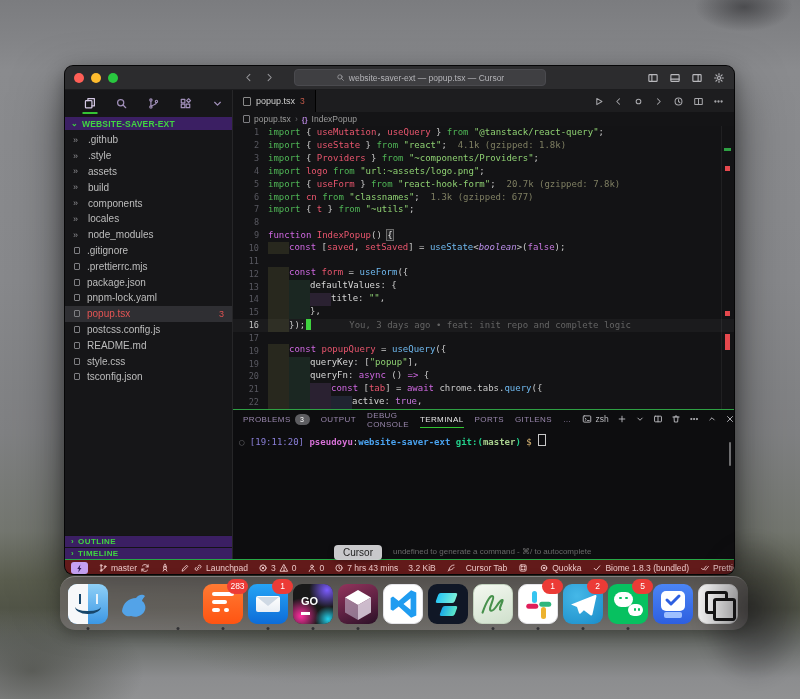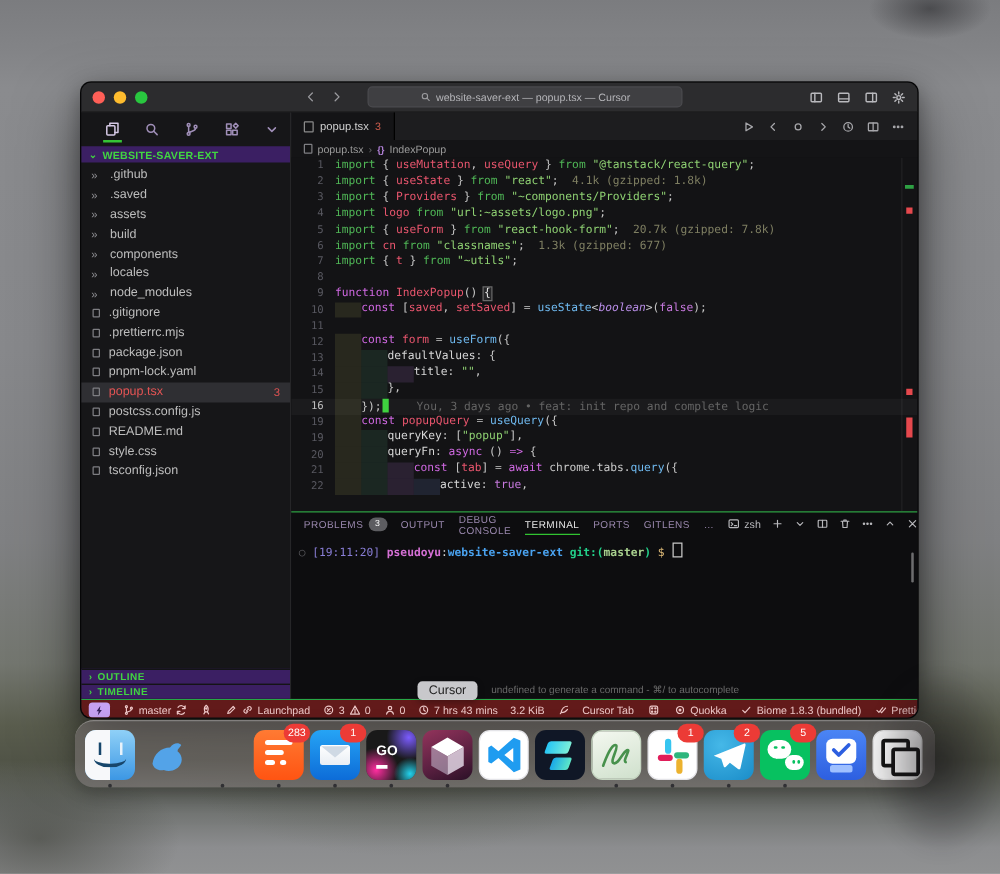--- a/index.html
+++ b/index.html
@@ -68,21 +68,21 @@
   .cl.cur .ln{color:#c0c0c0}
   .ind{display:inline-block;width:21px;height:12.85px;vertical-align:top}
   .ind.lv1{background:rgba(187,187,90,.13)}
   .ind.lv2{background:rgba(90,187,130,.12)}
   .ind.lv3{background:rgba(170,110,200,.16)}
   .ind.lv4{background:rgba(110,140,220,.14)}
   .tk-imp{color:#4fb656}.tk-kw{color:#cf68e1}.tk-id{color:#e8556d}.tk-fn{color:#6fb9ef}
   .tk-str{color:#8ed072}.tk-pun{color:#c8c8c8}.tk-prop{color:#d6d6d6}
   .tk-typ{color:#b98ee8;font-style:italic}.tk-lit{color:#c678dd}
   .tk-ann{color:#7f7f62}.tk-brk{color:#e8e8e8;outline:1px solid #6a6a6a;background:rgba(255,255,255,.08)}
-  .tk-blame{color:#646464;margin-left:22px}
+  .tk-blame{color:#646464;margin-left:38px}
   .tk-cursor{display:inline-block;width:5px;height:11px;background:#3fd23f;vertical-align:-2px;margin-left:1px}
   .ruler-line{position:absolute;right:12px;top:0;bottom:0;width:1px;background:rgba(255,255,255,.06)}
   .rmark{position:absolute;width:5px;right:4px}
   .rmark.green{background:#2ea043;height:3px;width:7px;right:3px}
   .rmark.red{background:#e5484d}
 
   
   .panel{flex:1;background:#0d0d0f;border-top:1px solid #2ea043;position:relative;display:flex;flex-direction:column;min-height:0}
   .ptabs{height:18px;display:flex;align-items:center;gap:11px;padding:0 10px;flex:none}
   .ptab{color:#9a88ae;font-size:8px;letter-spacing:.4px;display:flex;align-items:center;gap:4px;height:100%;box-sizing:border-box;padding-top:1px}
@@ -278,21 +278,21 @@
           <span class="chev">⌄</span>
           <span>WEBSITE-SAVER-EXT</span>
         </div>
         <div class="tree" id="tree">
             <div class="trow">
               <span class="tchev">»</span>
               <span class="nm">.github</span>
             </div>
             <div class="trow">
               <span class="tchev">»</span>
-              <span class="nm">.saved</span>
+              <span class="nm">.style</span>
             </div>
             <div class="trow">
               <span class="tchev">»</span>
               <span class="nm">assets</span>
             </div>
             <div class="trow">
               <span class="tchev">»</span>
               <span class="nm">build</span>
             </div>
             <div class="trow">
@@ -424,20 +424,21 @@
               <div class="cl"><span class="ln">7</span><span class="lc"><span class="tk-imp">import </span><span class="tk-pun">{ </span><span class="tk-id">t</span><span class="tk-pun"> } </span><span class="tk-imp">from </span><span class="tk-str">"~utils"</span><span class="tk-pun">;</span></span></div>
               <div class="cl"><span class="ln">8</span><span class="lc"></span></div>
               <div class="cl"><span class="ln">9</span><span class="lc"><span class="tk-kw">function </span><span class="tk-id">IndexPopup</span><span class="tk-pun">() </span><span class="tk-brk">{</span></span></div>
               <div class="cl"><span class="ln">10</span><span class="lc"><span class="ind lv1"></span><span class="tk-kw">const</span><span class="tk-pun"> [</span><span class="tk-id">saved</span><span class="tk-pun">, </span><span class="tk-id">setSaved</span><span class="tk-pun">] = </span><span class="tk-fn">useState</span><span class="tk-pun">&lt;</span><span class="tk-typ">boolean</span><span class="tk-pun">&gt;(</span><span class="tk-lit">false</span><span class="tk-pun">);</span></span></div>
               <div class="cl"><span class="ln">11</span><span class="lc"></span></div>
               <div class="cl"><span class="ln">12</span><span class="lc"><span class="ind lv1"></span><span class="tk-kw">const </span><span class="tk-id">form</span><span class="tk-pun"> = </span><span class="tk-fn">useForm</span><span class="tk-pun">({</span></span></div>
               <div class="cl"><span class="ln">13</span><span class="lc"><span class="ind lv1"></span><span class="ind lv2"></span><span class="tk-prop">defaultValues</span><span class="tk-pun">: {</span></span></div>
               <div class="cl"><span class="ln">14</span><span class="lc"><span class="ind lv1"></span><span class="ind lv2"></span><span class="ind lv3"></span><span class="tk-prop">title</span><span class="tk-pun">: </span><span class="tk-str">""</span><span class="tk-pun">,</span></span></div>
               <div class="cl"><span class="ln">15</span><span class="lc"><span class="ind lv1"></span><span class="ind lv2"></span><span class="tk-pun">},</span></span></div>
               <div class="cl cur"><span class="ln">16</span><span class="lc"><span class="ind lv1"></span><span class="tk-pun">});</span><span class="tk-cursor"></span><span class="tk-blame">You, 3 days ago • feat: init repo and complete logic</span></span></div>
+              <div class="cl"><span class="ln">17</span><span class="lc"></span></div>
               <div class="cl"><span class="ln">19</span><span class="lc"><span class="ind lv1"></span><span class="tk-kw">const </span><span class="tk-id">popupQuery</span><span class="tk-pun"> = </span><span class="tk-fn">useQuery</span><span class="tk-pun">({</span></span></div>
               <div class="cl"><span class="ln">19</span><span class="lc"><span class="ind lv1"></span><span class="ind lv2"></span><span class="tk-prop">queryKey</span><span class="tk-pun">: [</span><span class="tk-str">"popup"</span><span class="tk-pun">],</span></span></div>
               <div class="cl"><span class="ln">20</span><span class="lc"><span class="ind lv1"></span><span class="ind lv2"></span><span class="tk-prop">queryFn</span><span class="tk-pun">: </span><span class="tk-kw">async</span><span class="tk-pun"> () </span><span class="tk-kw">=&gt;</span><span class="tk-pun"> {</span></span></div>
               <div class="cl"><span class="ln">21</span><span class="lc"><span class="ind lv1"></span><span class="ind lv2"></span><span class="ind lv3"></span><span class="tk-kw">const</span><span class="tk-pun"> [</span><span class="tk-id">tab</span><span class="tk-pun">] = </span><span class="tk-kw">await</span><span class="tk-pun"> chrome.tabs.</span><span class="tk-fn">query</span><span class="tk-pun">({</span></span></div>
               <div class="cl"><span class="ln">22</span><span class="lc"><span class="ind lv1"></span><span class="ind lv2"></span><span class="ind lv3"></span><span class="ind lv4"></span><span class="tk-prop">active</span><span class="tk-pun">: </span><span class="tk-lit">true</span><span class="tk-pun">,</span></span></div>
             </div>
           <div class="ruler-line"></div>
           <div class="rmark green" style="top:22px"></div>
           <div class="rmark red" style="top:40px;height:5px"></div>
           <div class="rmark red" style="top:185px;height:5px"></div>

